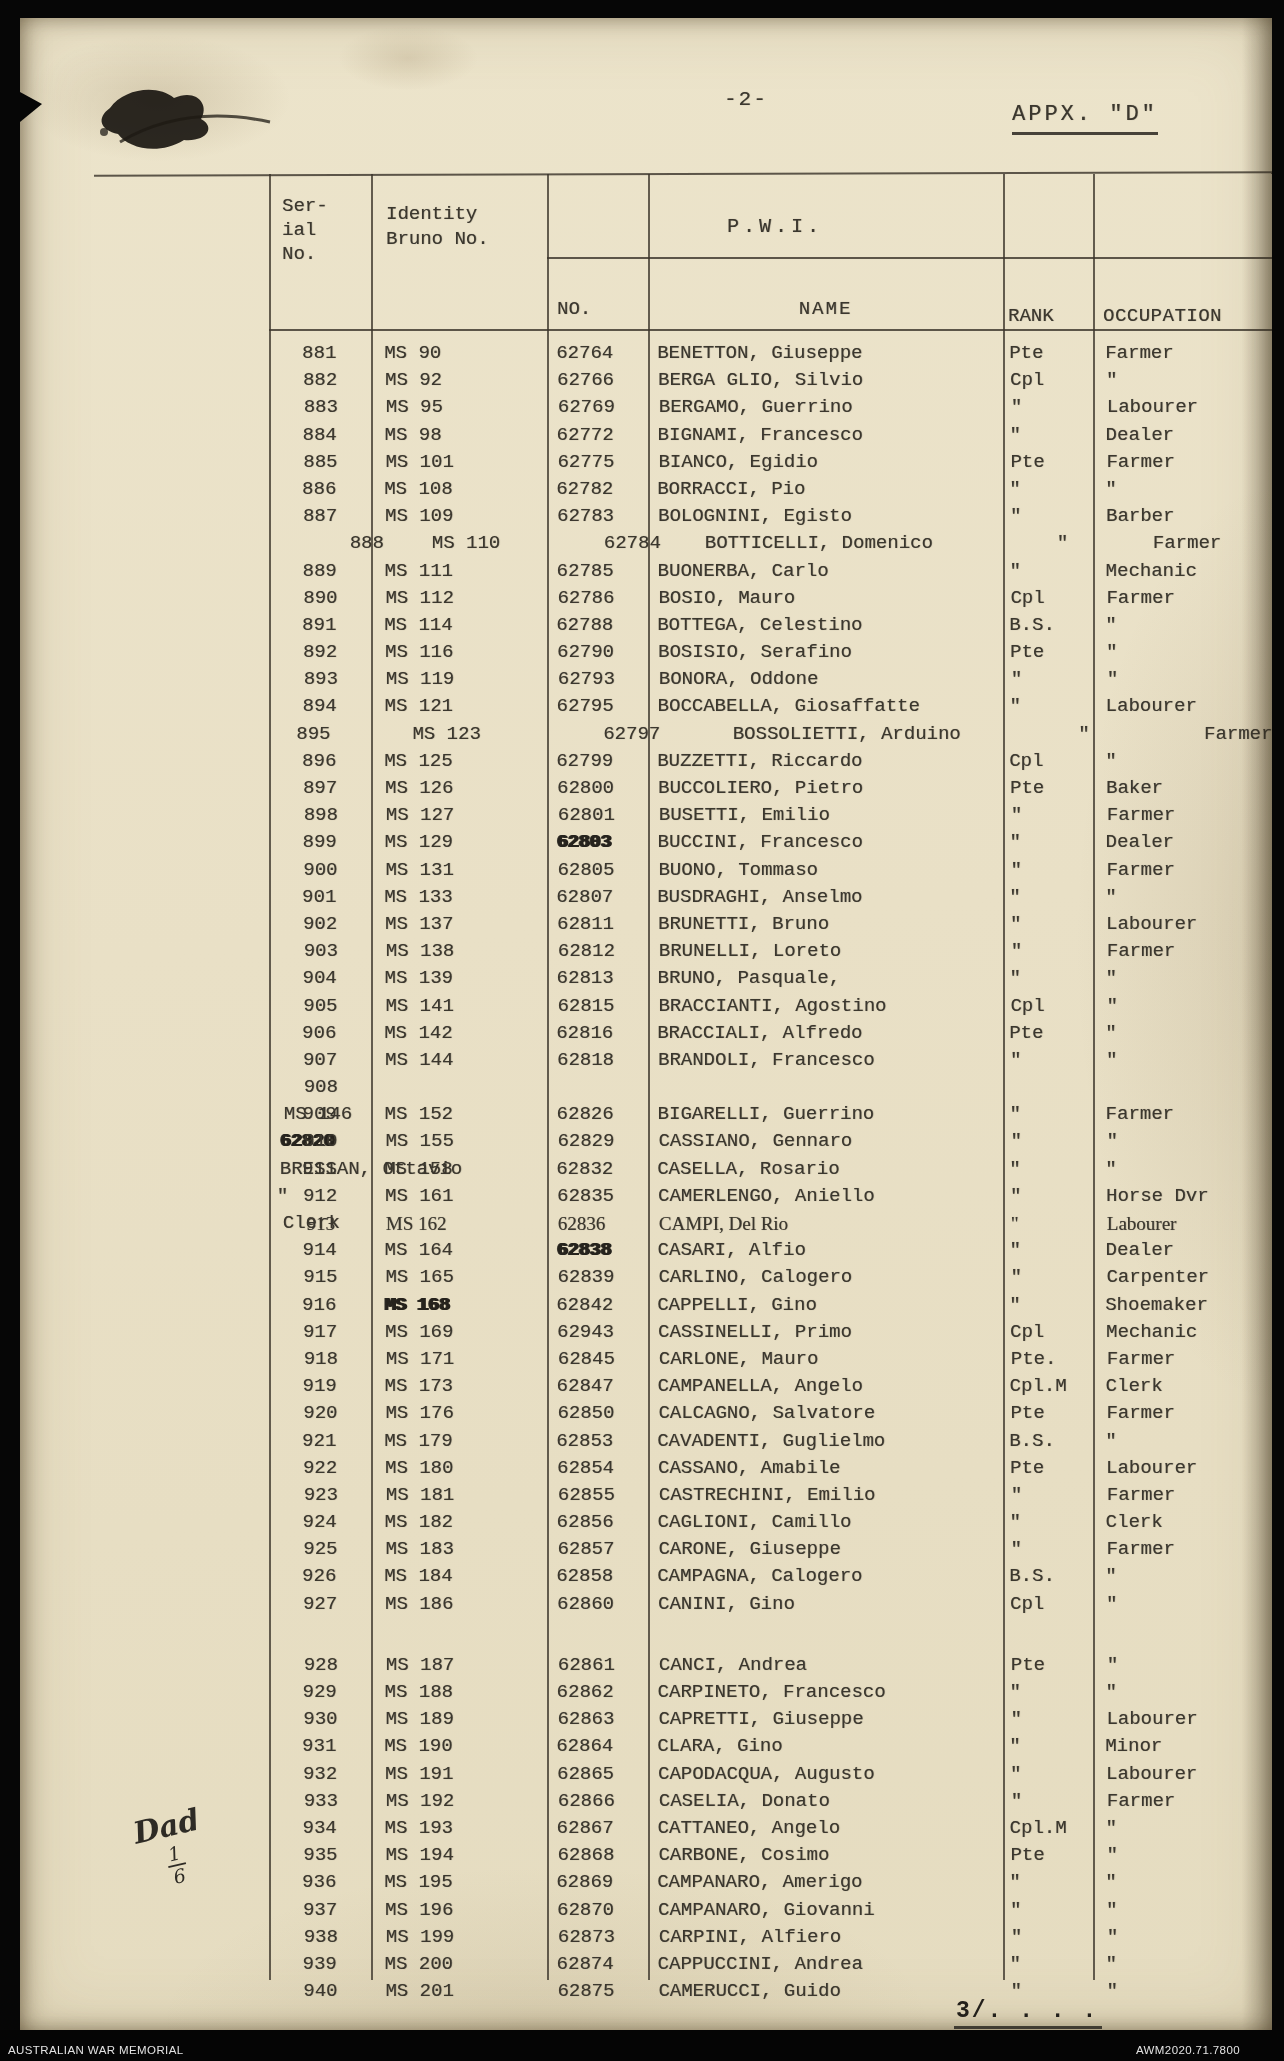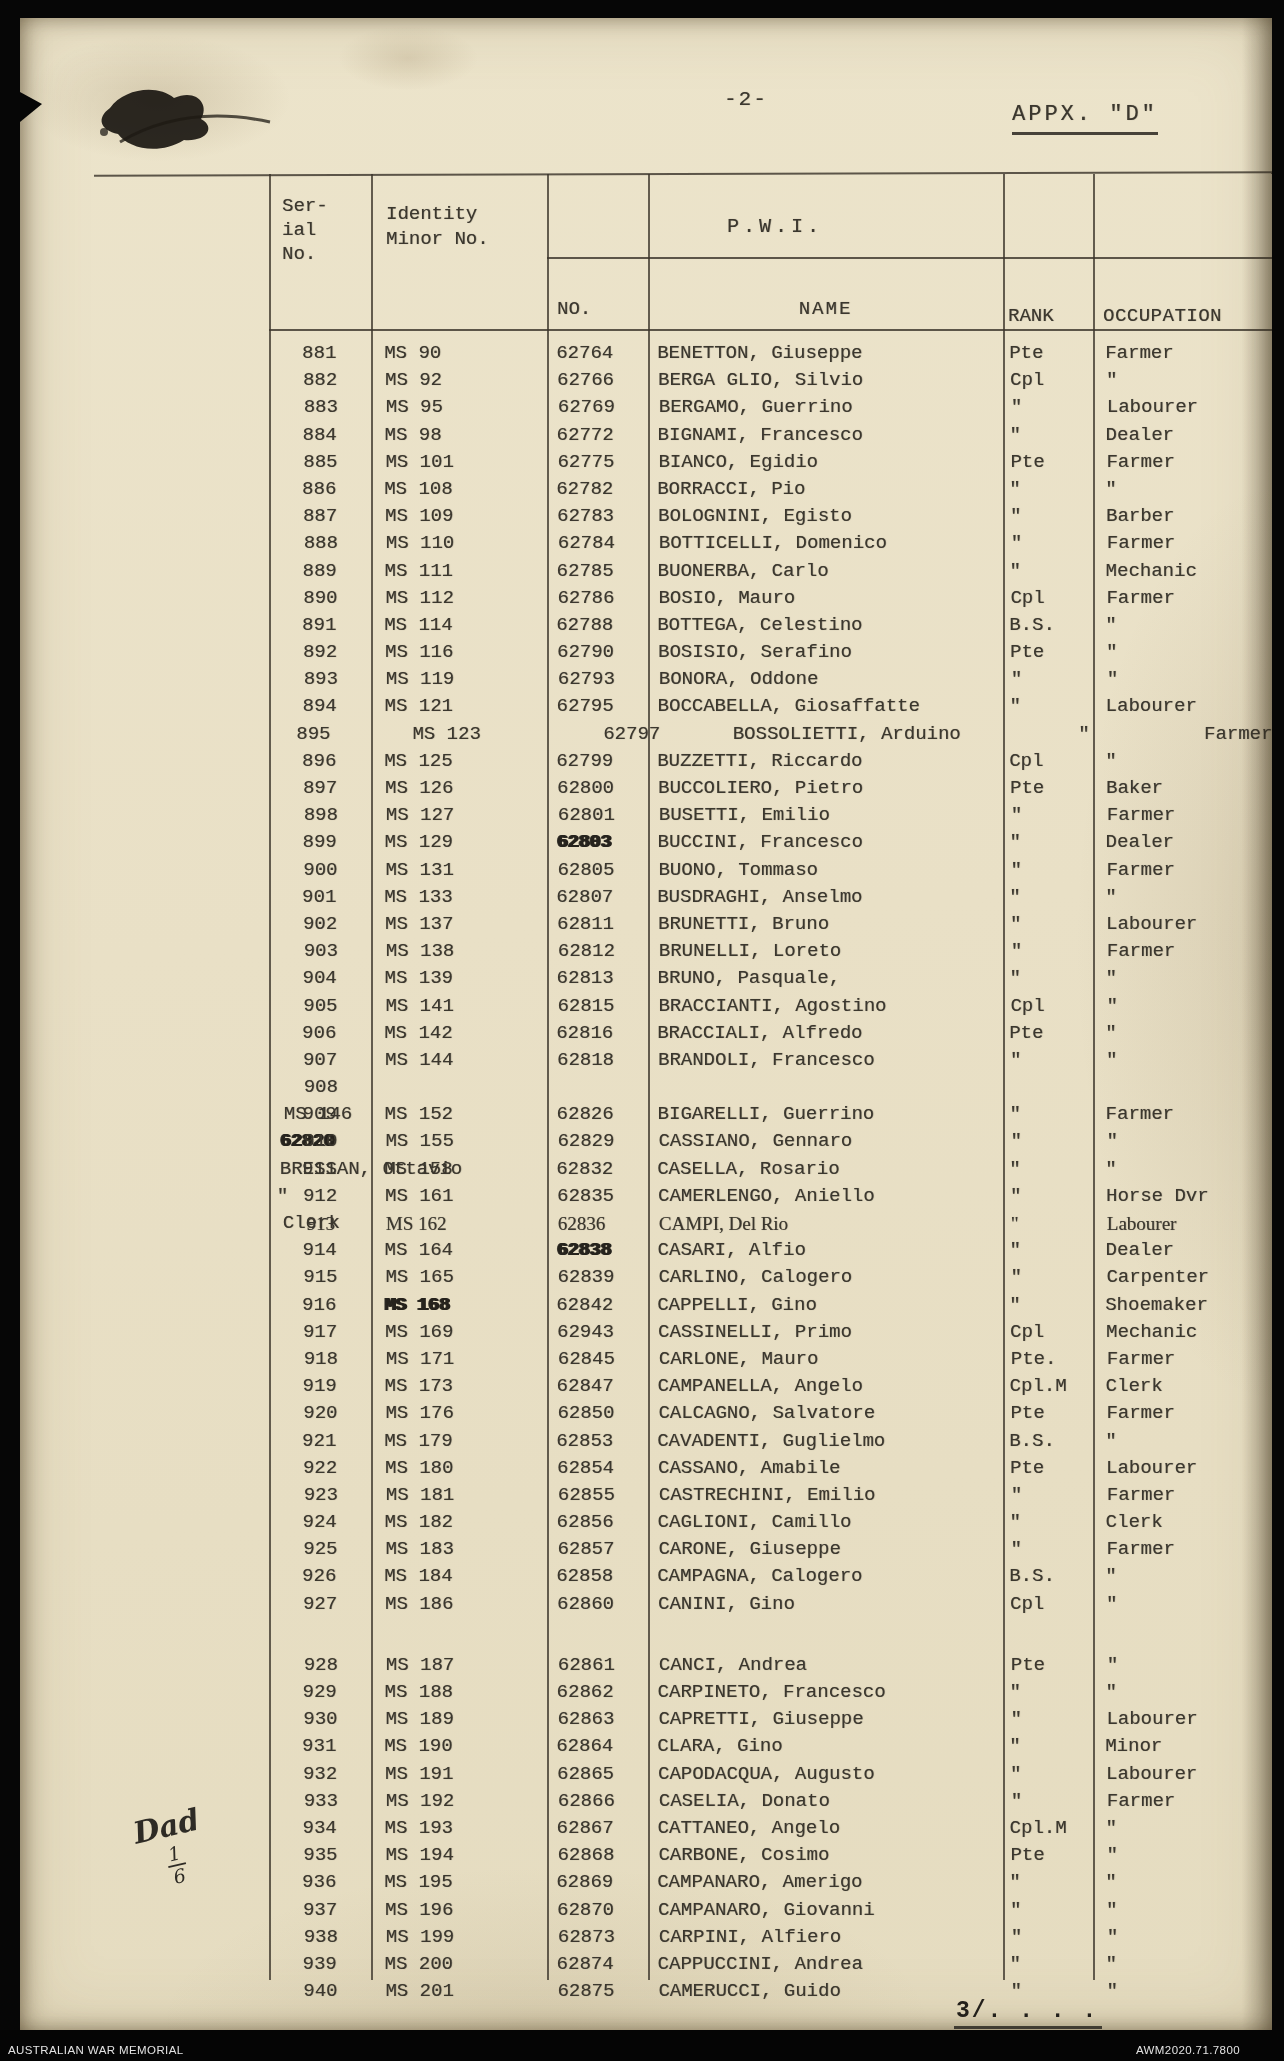--- a/index.html
+++ b/index.html
@@ -108,37 +108,37 @@
     <div class="vline v5"></div>
     <div class="vline v6"></div>
 
     <div class="hdr ink serial-hdr">
       <div>Ser-</div>
       <div>ial</div>
       <div>No.</div>
     </div>
     <div class="hdr ink identity-hdr">
       <div>Identity</div>
-      <div>Minor No.</div>
+      <div>Bruno No.</div>
     </div>
     <div class="hdr ink pwi-hdr">P.W.I.</div>
     <div class="hdr ink no-hdr">NO.</div>
     <div class="hdr ink name-hdr">NAME</div>
     <div class="hdr ink rank-hdr">RANK</div>
     <div class="hdr ink occ-hdr">OCCUPATION</div>
 
     <div class="t-body ink">
         <div class="t-row" style="transform: translateX(-0.8px);"><div class="cell c-serial">881</div><div class="cell c-id">MS 90</div><div class="cell c-no">62764</div><div class="cell c-name">BENETTON, Giuseppe</div><div class="cell c-rank">Pte</div><div class="cell c-occ">Farmer</div></div>
         <div class="t-row" style="transform: translateX(0px);"><div class="cell c-serial">882</div><div class="cell c-id">MS 92</div><div class="cell c-no">62766</div><div class="cell c-name">BERGA GLIO, Silvio</div><div class="cell c-rank">Cpl</div><div class="cell c-occ">"</div></div>
         <div class="t-row" style="transform: translateX(0.8px);"><div class="cell c-serial">883</div><div class="cell c-id">MS 95</div><div class="cell c-no">62769</div><div class="cell c-name">BERGAMO, Guerrino</div><div class="cell c-rank">"</div><div class="cell c-occ">Labourer</div></div>
         <div class="t-row" style="transform: translateX(-0.4px);"><div class="cell c-serial">884</div><div class="cell c-id">MS 98</div><div class="cell c-no">62772</div><div class="cell c-name">BIGNAMI, Francesco</div><div class="cell c-rank">"</div><div class="cell c-occ">Dealer</div></div>
         <div class="t-row" style="transform: translateX(0.4px);"><div class="cell c-serial">885</div><div class="cell c-id">MS 101</div><div class="cell c-no">62775</div><div class="cell c-name">BIANCO, Egidio</div><div class="cell c-rank">Pte</div><div class="cell c-occ">Farmer</div></div>
         <div class="t-row" style="transform: translateX(-0.8px);"><div class="cell c-serial">886</div><div class="cell c-id">MS 108</div><div class="cell c-no">62782</div><div class="cell c-name">BORRACCI, Pio</div><div class="cell c-rank">"</div><div class="cell c-occ">"</div></div>
         <div class="t-row" style="transform: translateX(0px);"><div class="cell c-serial">887</div><div class="cell c-id">MS 109</div><div class="cell c-no">62783</div><div class="cell c-name">BOLOGNINI, Egisto</div><div class="cell c-rank">"</div><div class="cell c-occ">Barber</div></div>
-        <div class="t-row" style="transform: translateX(0.8px);"><div class="cell c-serial">888</div><div class="cell c-id">MS 110</div><div class="cell c-no">62784</div><div class="cell c-name">BOTTICELLI, Domenico</div><div class="cell c-rank">"</div><div class="cell c-occ">Farmer</div></div>
+        <div class="t-row" style="transform: translateX(0.8px); margin-left: 46px;"><div class="cell c-serial">888</div><div class="cell c-id">MS 110</div><div class="cell c-no">62784</div><div class="cell c-name">BOTTICELLI, Domenico</div><div class="cell c-rank">"</div><div class="cell c-occ">Farmer</div></div>
         <div class="t-row" style="transform: translateX(-0.4px);"><div class="cell c-serial">889</div><div class="cell c-id">MS 111</div><div class="cell c-no">62785</div><div class="cell c-name">BUONERBA, Carlo</div><div class="cell c-rank">"</div><div class="cell c-occ">Mechanic</div></div>
         <div class="t-row" style="transform: translateX(0.4px);"><div class="cell c-serial">890</div><div class="cell c-id">MS 112</div><div class="cell c-no">62786</div><div class="cell c-name">BOSIO, Mauro</div><div class="cell c-rank">Cpl</div><div class="cell c-occ">Farmer</div></div>
         <div class="t-row" style="transform: translateX(-0.8px);"><div class="cell c-serial">891</div><div class="cell c-id">MS 114</div><div class="cell c-no">62788</div><div class="cell c-name">BOTTEGA, Celestino</div><div class="cell c-rank">B.S.</div><div class="cell c-occ">"</div></div>
         <div class="t-row" style="transform: translateX(0px);"><div class="cell c-serial">892</div><div class="cell c-id">MS 116</div><div class="cell c-no">62790</div><div class="cell c-name">BOSISIO, Serafino</div><div class="cell c-rank">Pte</div><div class="cell c-occ">"</div></div>
         <div class="t-row" style="transform: translateX(0.8px);"><div class="cell c-serial">893</div><div class="cell c-id">MS 119</div><div class="cell c-no">62793</div><div class="cell c-name">BONORA, Oddone</div><div class="cell c-rank">"</div><div class="cell c-occ">"</div></div>
         <div class="t-row" style="transform: translateX(-0.4px);"><div class="cell c-serial">894</div><div class="cell c-id">MS 121</div><div class="cell c-no">62795</div><div class="cell c-name">BOCCABELLA, Giosaffatte</div><div class="cell c-rank">"</div><div class="cell c-occ">Labourer</div></div>
         <div class="t-row" style="transform: translateX(0.4px); gap: 41px;"><div class="cell c-serial">895</div><div class="cell c-id">MS 123</div><div class="cell c-no">62797</div><div class="cell c-name">BOSSOLIETTI, Arduino</div><div class="cell c-rank">"</div><div class="cell c-occ">Farmer</div></div>
         <div class="t-row" style="transform: translateX(-0.8px);"><div class="cell c-serial">896</div><div class="cell c-id">MS 125</div><div class="cell c-no">62799</div><div class="cell c-name">BUZZETTI, Riccardo</div><div class="cell c-rank">Cpl</div><div class="cell c-occ">"</div></div>
         <div class="t-row" style="transform: translateX(0px);"><div class="cell c-serial">897</div><div class="cell c-id">MS 126</div><div class="cell c-no">62800</div><div class="cell c-name">BUCCOLIERO, Pietro</div><div class="cell c-rank">Pte</div><div class="cell c-occ">Baker</div></div>
         <div class="t-row" style="transform: translateX(0.8px);"><div class="cell c-serial">898</div><div class="cell c-id">MS 127</div><div class="cell c-no">62801</div><div class="cell c-name">BUSETTI, Emilio</div><div class="cell c-rank">"</div><div class="cell c-occ">Farmer</div></div>

